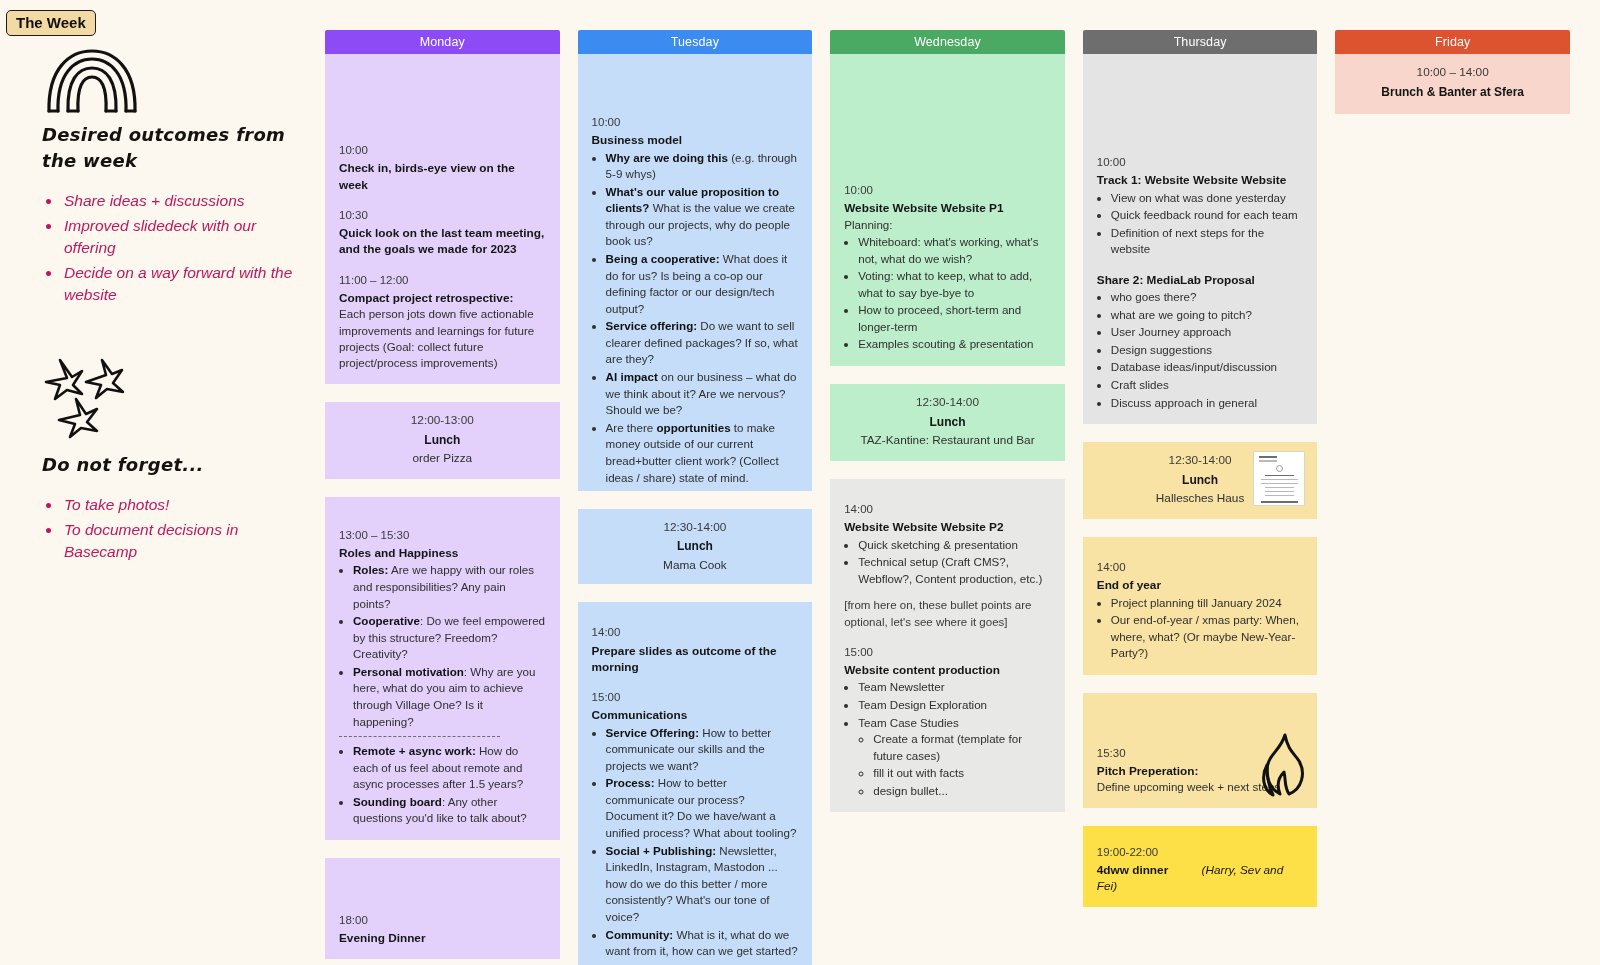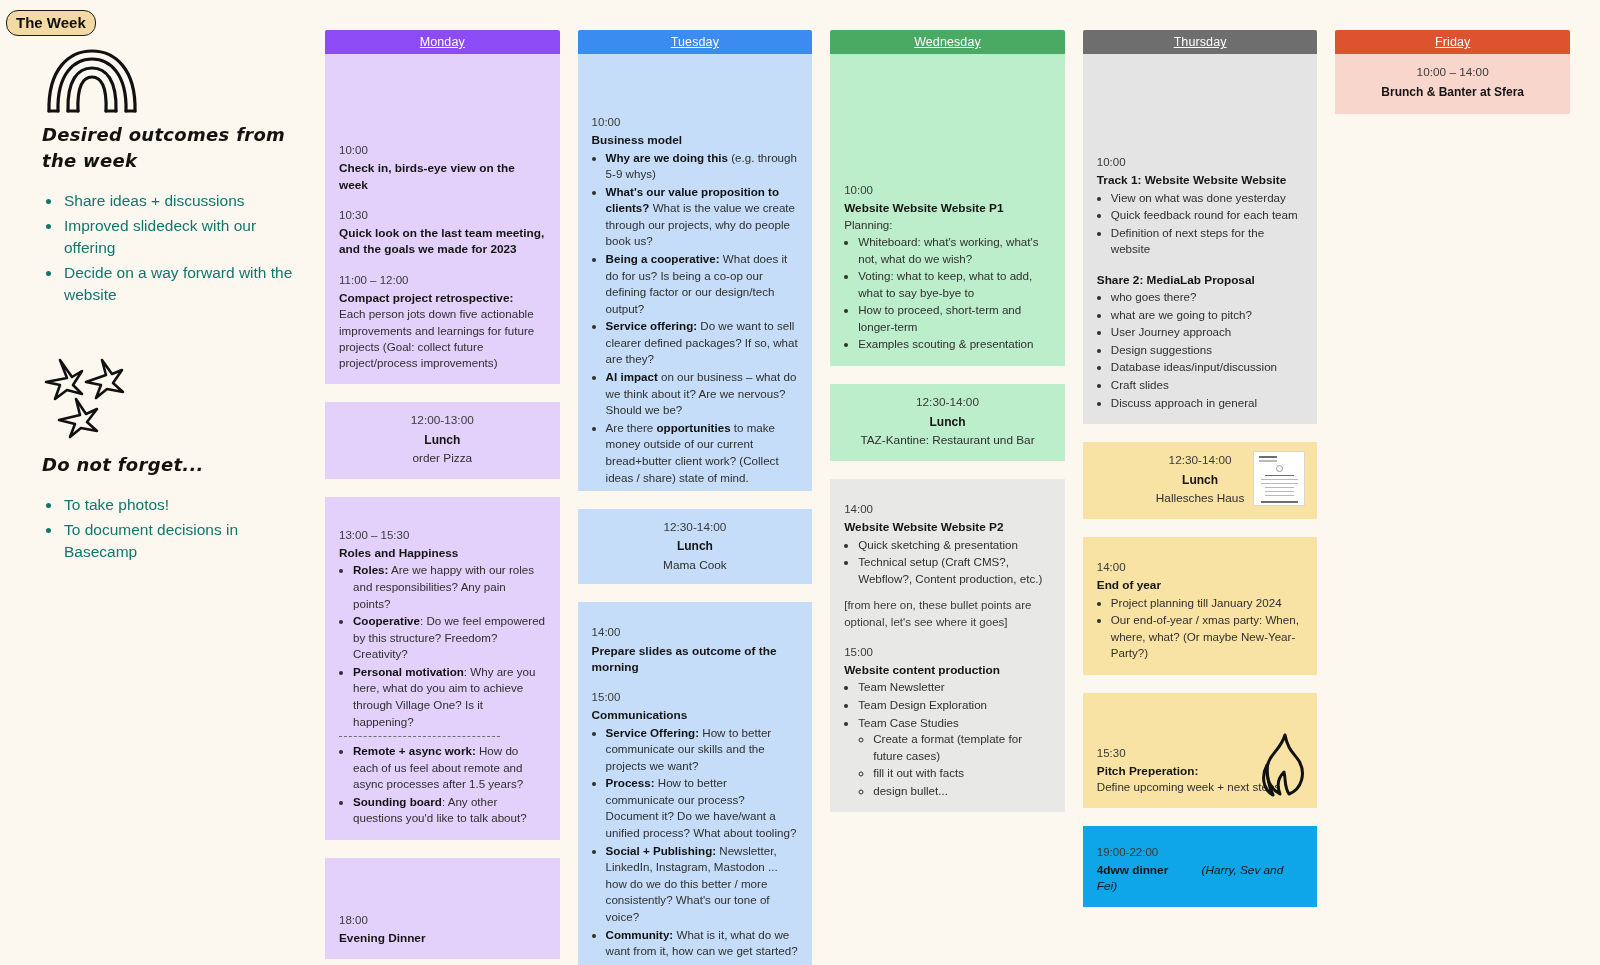--- a/index.html
+++ b/index.html
@@ -10,52 +10,51 @@
     overflow: hidden;
   }
   .page { position: relative; width: 1600px; height: 965px; display: flex; }
 
   
   .sidebar { width: 325px; flex: 0 0 325px; padding: 10px 24px 0 40px; position: relative; }
   .week-tag {
     display: inline-block;
     background: #f3d9a4;
     border: 1.6px solid #1c1c1c;
-    border-radius: 12px;
+    border-radius: 5px;
     font-size: 15px; font-weight: 700; color: #111;
     padding: 3px 9px 4px 9px;
     margin-left: -34px;
   }
   .doodle-rainbow { margin: 12px 0 4px 5px; }
   .hand-title {
     font-family: "DejaVu Sans", sans-serif;
     font-style: italic;
     font-size: 18px;
     font-weight: 600;
     color: #15130f;
     letter-spacing: .3px;
     line-height: 1.45;
     margin-left: 2px;
   }
   .side-list { margin: 16px 0 0 22px; }
   .side-list li {
-    font-size: 15.5px; color: #0f766e; line-height: 1.42;
-    margin-bottom: 3px; padding-left: 2px;
+    font-size: 15.5px; color: #be185d; line-height: 1.42;
+    margin-bottom: 3px; padding-left: 2px; font-style: italic;
   }
   .doodle-stars { margin: 52px 0 6px 2px; }
 
   
   .cal { flex: 1; display: flex; gap: 18px; padding: 30px 30px 0 0; }
   .col { flex: 1 1 0; display: flex; flex-direction: column; }
   .col-head {
     height: 24px; line-height: 24px; text-align: center;
     color: #fff; font-size: 12.5px; letter-spacing: .1px;
     border-radius: 2px 2px 0 0;
     margin-bottom: 0;
-    text-decoration: underline;
   }
   .card {
     border-radius: 0;
     padding: 10px 14px 12px 14px;
     position: relative;
     overflow: hidden;
   }
   .gap { height: 18px; flex: 0 0 auto; }
   .time { font-size: 11.5px; color: #3a3a38; margin-bottom: 1px; line-height: 1.5; }
   .ttl { font-size: 11.8px; font-weight: 700; color: #151515; line-height: 1.38; }
@@ -340,21 +339,21 @@
                 <path d="M8 33 C2 44 4 58 14 63 C9 53 8 42 8 33 Z"></path>
               </g>
             </svg></div>
           <div class="blk">
             <div class="time">15:30</div>
             <div class="ttl">Pitch Preperation:</div>
             <div class="body-txt">Define upcoming week + next steps</div>
           </div>
         </div>
         <div class="gap"></div>
-        <div class="card" style="background:#0ea5e9;padding-top:18px">
+        <div class="card" style="background:#fde047;padding-top:18px">
           <div class="blk">
             <div class="time">19:00-22:00</div>
             <div class="ttl">4dww dinner<span class="italic" style="font-weight:400"> (Harry, Sev and Fei)</span></div>
           </div>
         </div>
         <div style="flex:1 1 auto"></div>
       </div>
       <div class="col">
         <div class="col-head" style="background:#dd522f">Friday</div>
         <div class="card center" style="background:#f8d6cc;">

